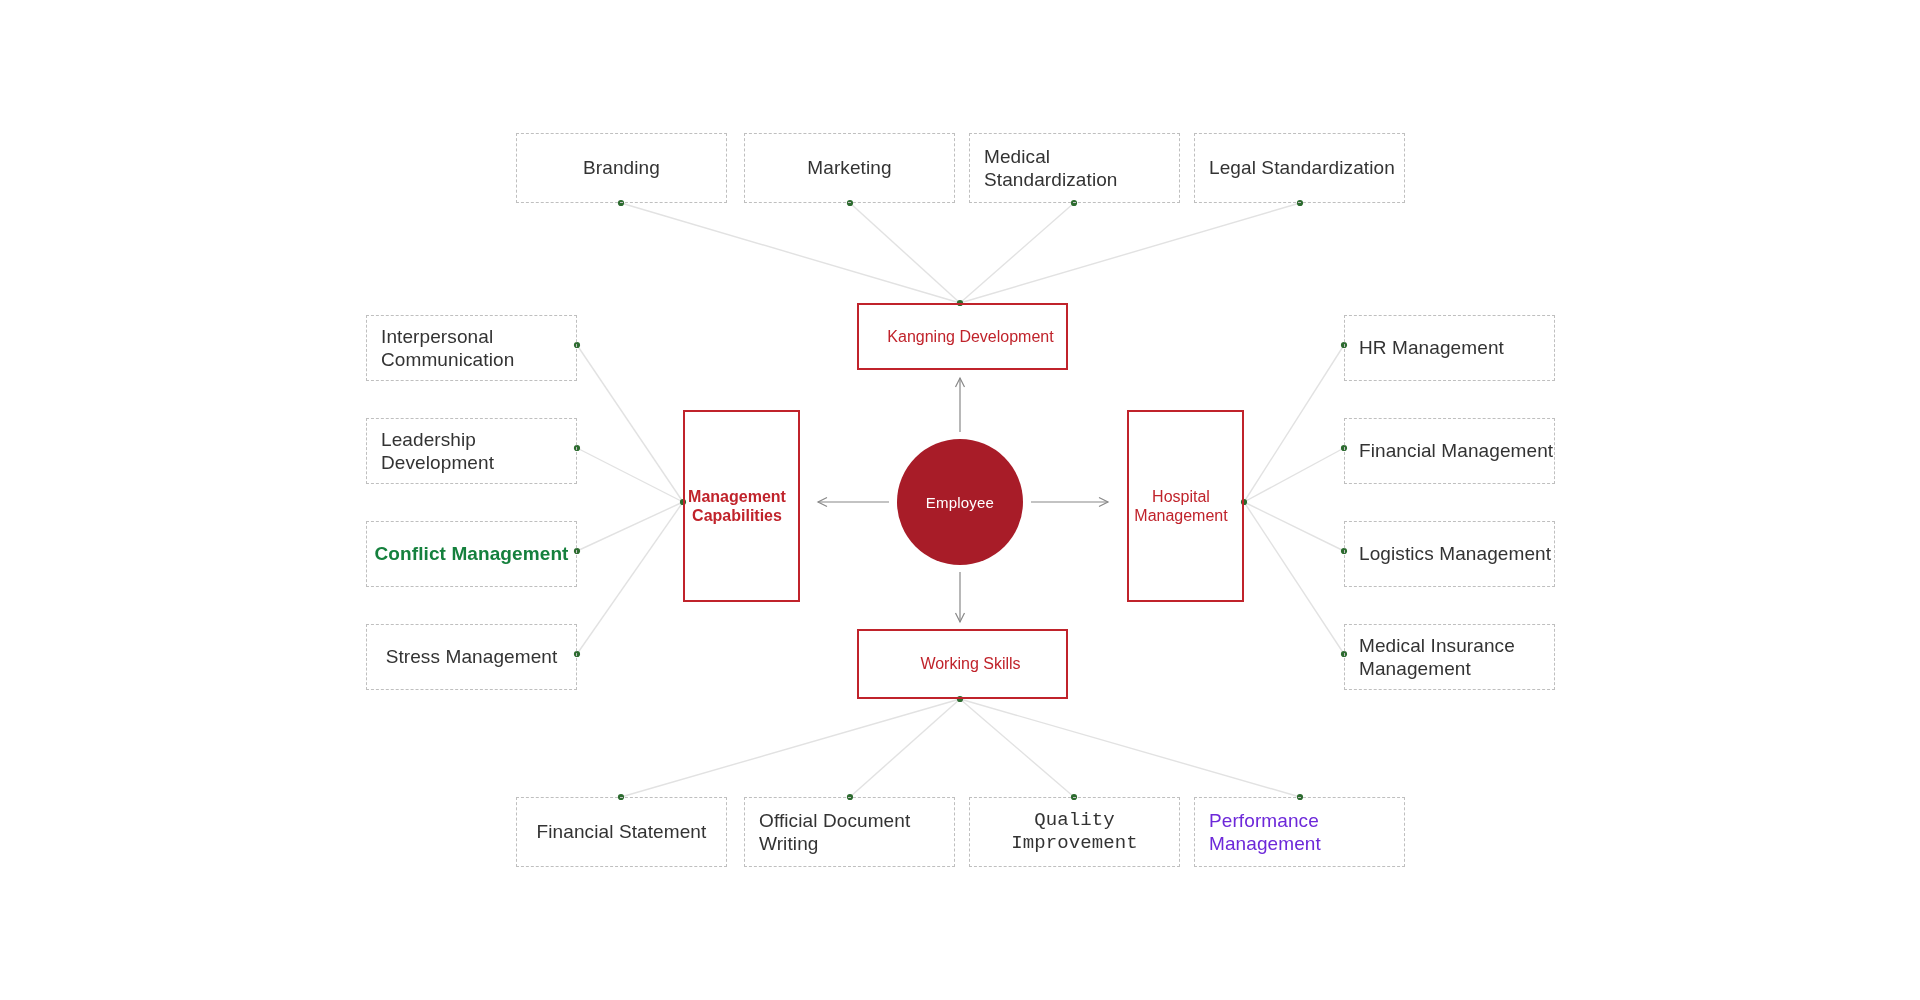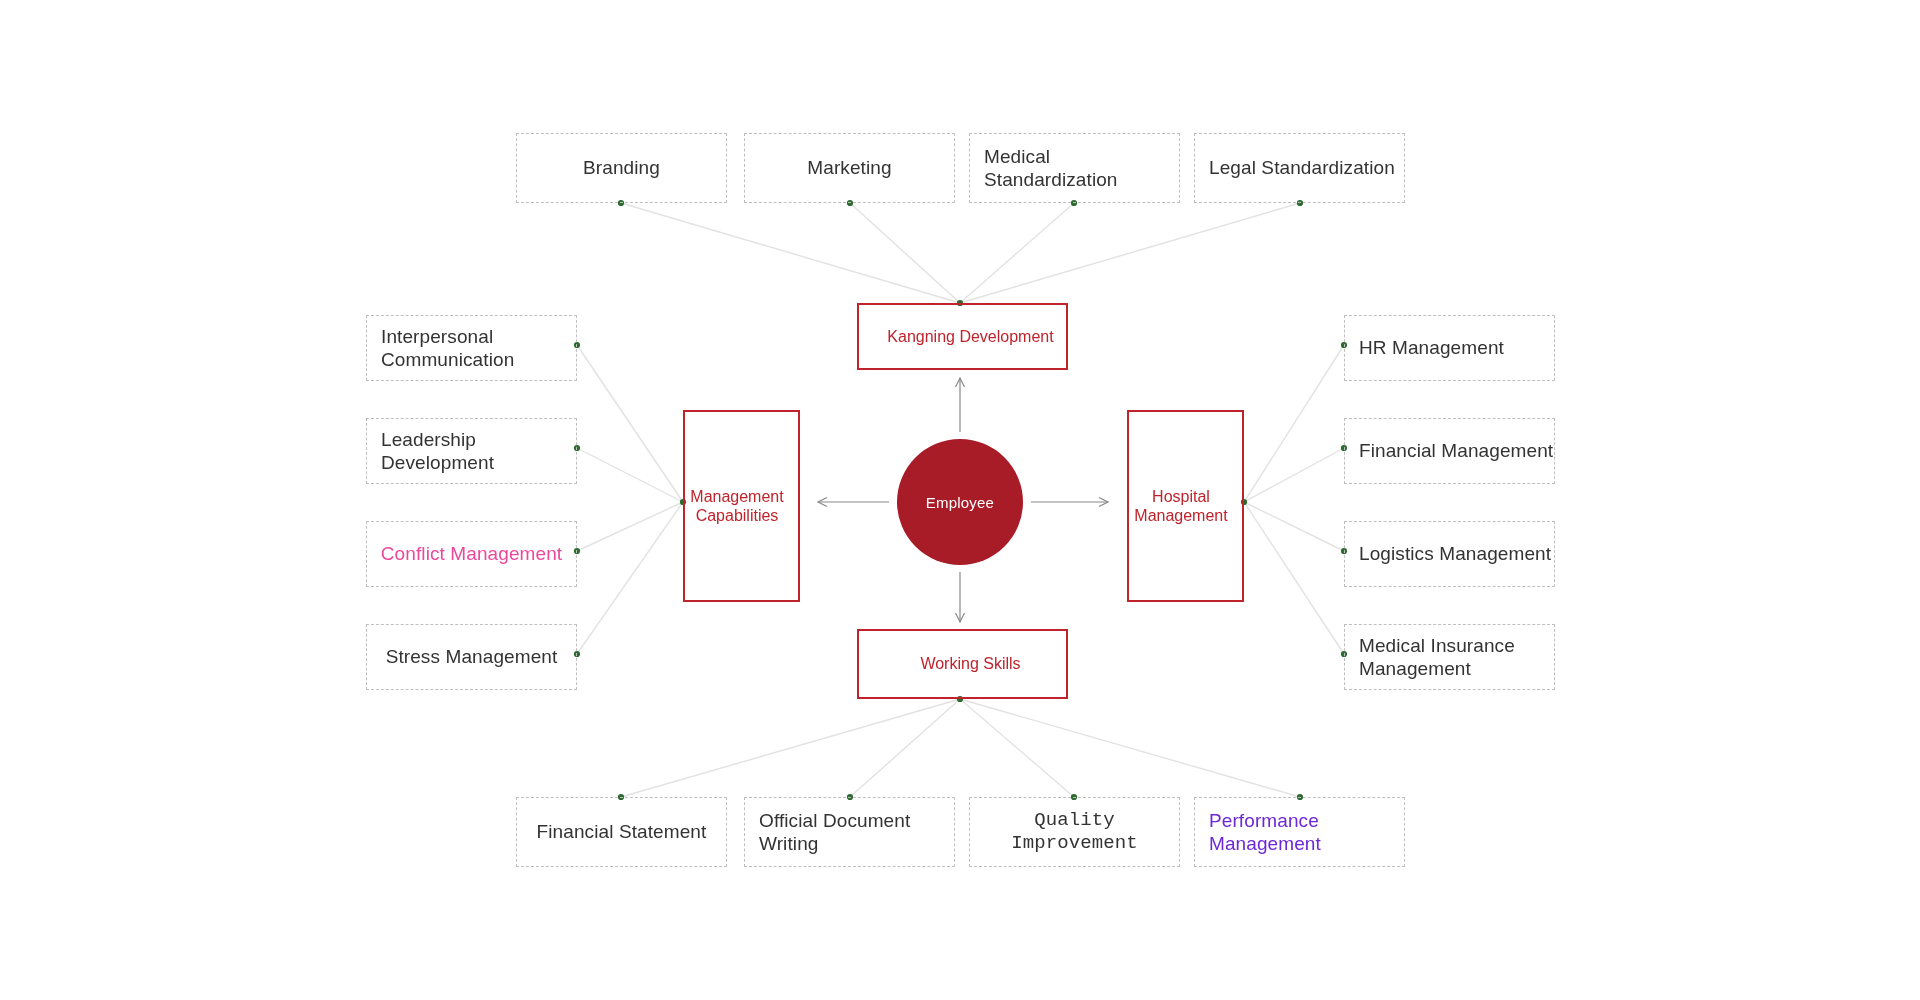--- a/index.html
+++ b/index.html
@@ -115,21 +115,21 @@
       <circle cx="960" cy="699" r="3.1" fill="#2c6b2f"></circle>
     </svg>
 
   <div id="hub">
     <span>Employee</span>
   </div>
 
   <div class="node cat" style="left: 857px; top: 303px; width: 211px; height: 67px; border-color: rgb(192, 35, 43); color: rgb(192, 35, 43);">
     <span class="txt">Kangning Development</span>
   </div>
-  <div class="node cat vbox" style="left: 683px; top: 410px; width: 117px; height: 192px; border-color: rgb(192, 35, 43); color: rgb(192, 35, 43);">
+  <div class="node cat vbox" style="left: 683px; top: 410px; width: 117px; height: 192px; border-color: rgb(192, 35, 43); color: rgb(192, 35, 43); font-weight: bold;">
     <span class="txt" style="width: 135px; margin-left: -9px;">Management Capabilities</span>
   </div>
   <div class="node cat vbox" style="left: 1127px; top: 410px; width: 117px; height: 192px; border-color: rgb(192, 35, 43); color: rgb(192, 35, 43);">
     <span class="txt" style="width: 135px; margin-left: -9px;">Hospital Management</span>
   </div>
   <div class="node cat" style="left: 857px; top: 629px; width: 211px; height: 70px; border-color: rgb(192, 35, 43); color: rgb(192, 35, 43);">
     <span class="txt">Working Skills</span>
   </div>
 
   <div id="leaves">
@@ -144,21 +144,21 @@
       </div>
       <div class="node leaf left-txt" style="left: 1194px; top: 133px; width: 211px; height: 70px; border-color: rgb(191, 191, 191); color: rgb(51, 51, 51);">
         <span class="txt">Legal Standardization</span>
       </div>
       <div class="node leaf left-txt" style="left: 366px; top: 315px; width: 211px; height: 66px; border-color: rgb(191, 191, 191); color: rgb(51, 51, 51);">
         <span class="txt">Interpersonal Communication</span>
       </div>
       <div class="node leaf left-txt" style="left: 366px; top: 418px; width: 211px; height: 66px; border-color: rgb(191, 191, 191); color: rgb(51, 51, 51);">
         <span class="txt">Leadership Development</span>
       </div>
-      <div class="node leaf center-txt" style="left: 366px; top: 521px; width: 211px; height: 66px; border-color: rgb(191, 191, 191); color: #ec4899;">
+      <div class="node leaf center-txt" style="left: 366px; top: 521px; width: 211px; height: 66px; border-color: rgb(191, 191, 191); color: #15803d; font-weight: bold;">
         <span class="txt">Conflict Management</span>
       </div>
       <div class="node leaf center-txt" style="left: 366px; top: 624px; width: 211px; height: 66px; border-color: rgb(191, 191, 191); color: rgb(51, 51, 51);">
         <span class="txt">Stress Management</span>
       </div>
       <div class="node leaf left-txt" style="left: 1344px; top: 315px; width: 211px; height: 66px; border-color: rgb(191, 191, 191); color: rgb(51, 51, 51);">
         <span class="txt">HR Management</span>
       </div>
       <div class="node leaf left-txt" style="left: 1344px; top: 418px; width: 211px; height: 66px; border-color: rgb(191, 191, 191); color: rgb(51, 51, 51);">
         <span class="txt">Financial Management</span>

